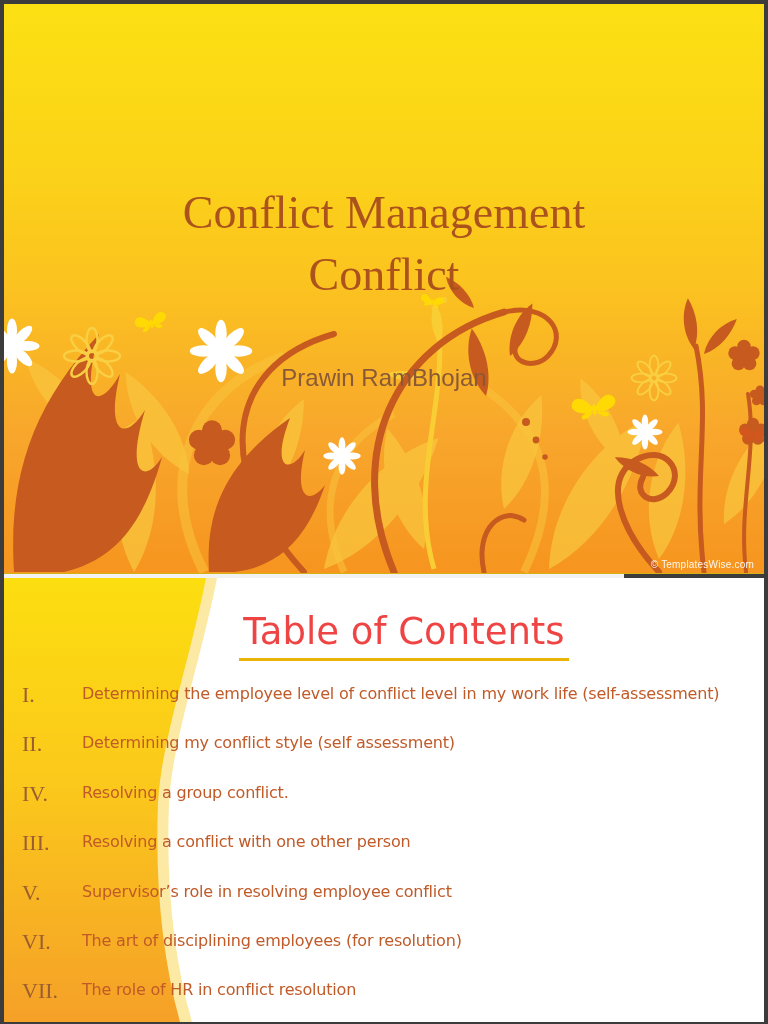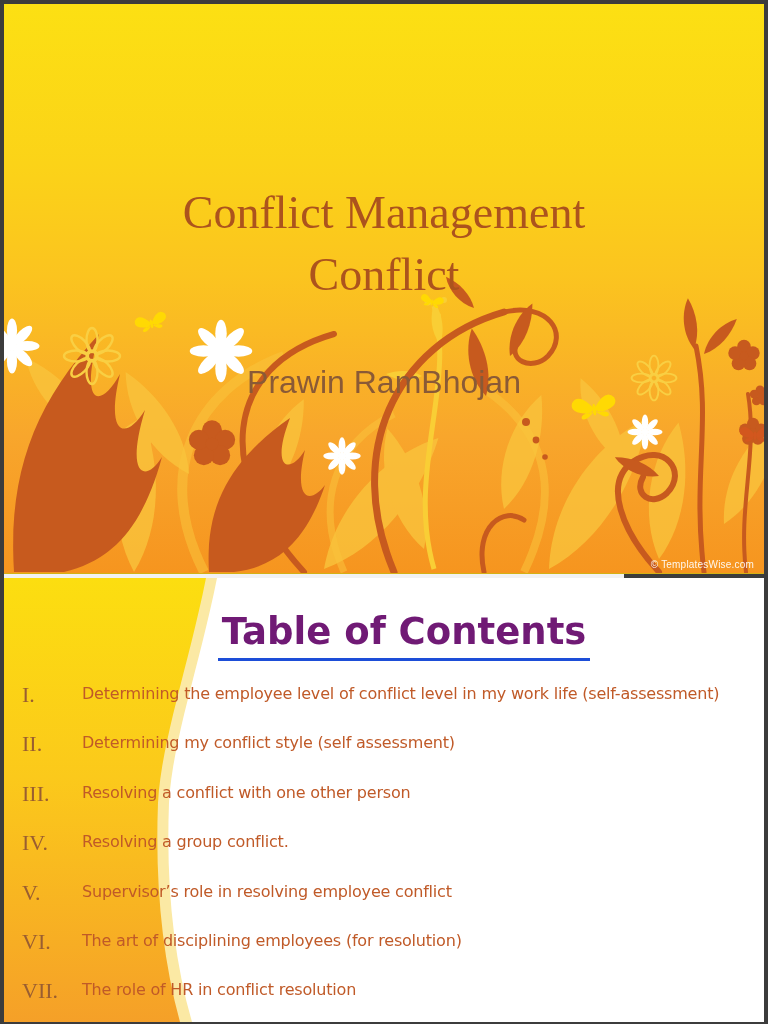--- a/index.html
+++ b/index.html
@@ -18,38 +18,38 @@
     border-bottom:1px solid rgba(140,90,20,.35);
   }
   .slide1 .decor{position:absolute;left:0;top:0;}
   .title1{
     position:absolute;top:178px;left:0;width:100%;text-align:center;
     font-family:"Liberation Serif",serif;font-size:46px;line-height:1.34;
     color:#AC531D;z-index:3;
   }
   .author{
     position:absolute;top:360px;left:0;width:100%;text-align:center;
-    font-family:"Liberation Sans",sans-serif;font-size:32px;color:#8A5A36;z-index:3;
+    font-family:"Liberation Sans",sans-serif;font-size:24px;color:#8A5A36;z-index:3;
   }
   .watermark{
     position:absolute;right:10px;bottom:3px;font-size:10px;letter-spacing:.2px;
     color:rgba(255,255,255,.92);z-index:4;
   }
   
   .slide2{
     position:absolute;left:0;top:574px;width:760px;height:444px;
     background:#ffffff;overflow:hidden;
   }
   .curve-shape{position:absolute;left:0;top:0;}
   .toc-title-wrap{
     position:absolute;top:32px;left:175px;width:450px;text-align:center;z-index:2;
   }
   .toc-title{
-    display:inline-block;font-family:"DejaVu Sans",sans-serif;font-weight:bold;
-    font-size:37px;color:#701a75;border-bottom:3px solid #1d4ed8;
+    display:inline-block;font-family:"DejaVu Sans",sans-serif;font-weight:normal;
+    font-size:37px;color:#ef4444;border-bottom:3px solid #eab308;
     padding:0 4px 5px 4px;letter-spacing:0px;
   }
   .toc-list{
     position:absolute;top:104px;left:0;right:0;z-index:2;
   }
   .toc-row{
     display:flex;align-items:flex-start;margin:0 10px 23px 18px;
   }
   .toc-num{
     flex:0 0 60px;font-family:"Liberation Serif",serif;font-size:22px;
@@ -218,28 +218,28 @@
       <div class="toc-list">
         <div class="toc-row">
           <span class="toc-num">I.</span>
           <span class="toc-text">Determining the employee level of conflict level in my work life (self-assessment)</span>
         </div>
         <div class="toc-row">
           <span class="toc-num">II.</span>
           <span class="toc-text">Determining my conflict style (self assessment)</span>
         </div>
         <div class="toc-row">
+          <span class="toc-num">IV.</span>
+          <span class="toc-text">Resolving a group conflict.</span>
+        </div>
+        <div class="toc-row">
           <span class="toc-num">III.</span>
           <span class="toc-text">Resolving a conflict with one other person</span>
         </div>
         <div class="toc-row">
-          <span class="toc-num">IV.</span>
-          <span class="toc-text">Resolving a group conflict.</span>
-        </div>
-        <div class="toc-row">
           <span class="toc-num">V.</span>
           <span class="toc-text">Supervisor’s role in resolving employee conflict</span>
         </div>
         <div class="toc-row">
           <span class="toc-num">VI.</span>
           <span class="toc-text">The art of disciplining employees (for resolution)</span>
         </div>
         <div class="toc-row">
           <span class="toc-num">VII.</span>
           <span class="toc-text">The role of HR in conflict resolution</span>

